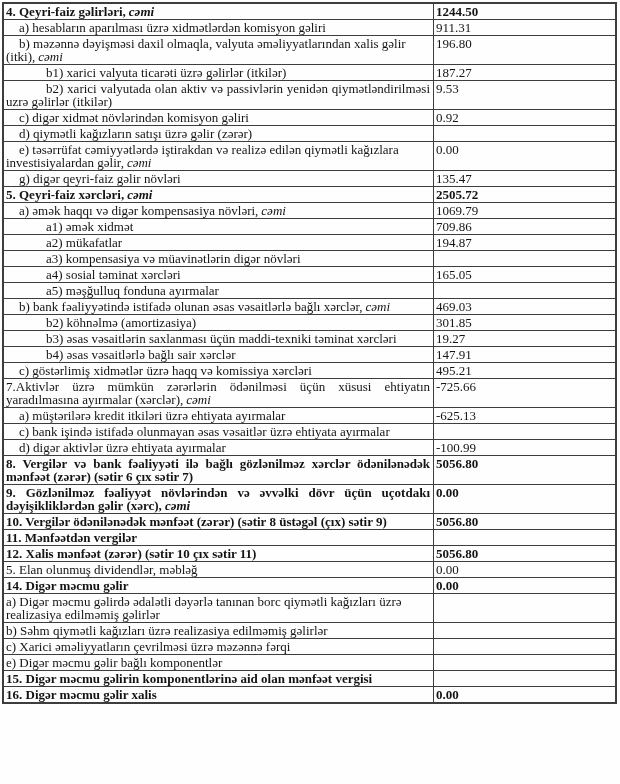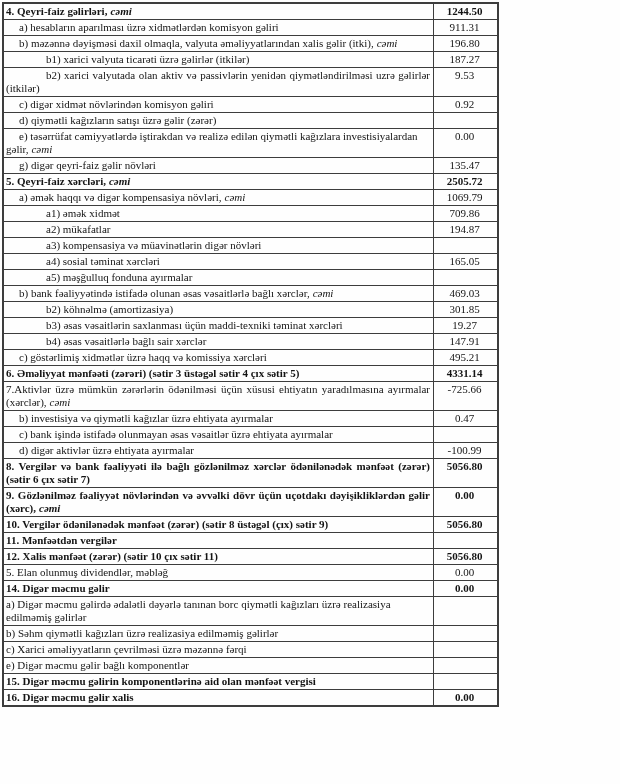--- a/index.html
+++ b/index.html
@@ -15,43 +15,43 @@
   }
   .page {
     width: 620px;
     height: 784px;
     box-sizing: border-box;
     padding: 2px 2px 0 2px;
     background: #fefefe;
   }
   table.fin {
     border-collapse: collapse;
-    width: 497px;
+    width: 615px;
     table-layout: fixed;
-    font-size: 11px;
+    font-size: 13px;
     line-height: 13px;
   }
   table.fin, table.fin td {
     border: 1px solid #3d3d3d;
   }
   table.fin {
     border-width: 2px;
   }
   td.label {
     width: 424px;
     padding: 1px 3px 1px 2px;
     vertical-align: top;
     text-align: left;
   }
   td.label.ind1 { text-indent: 13px; }
   td.label.ind2 { text-indent: 40px; }
   td.label.just { text-align: justify; }
   td.value {
     padding: 1px 4px 1px 2px;
-    text-align: center;
+    text-align: left;
     vertical-align: top;
     white-space: nowrap;
   }
   tr.bold { font-weight: bold; }
   .suffix {
     font-style: italic;
     margin-left: 3px;
   }
 </style>
 </head>
@@ -137,31 +137,27 @@
           <td class="value">19.27</td>
         </tr>
         <tr>
           <td class="label ind2"><span>b4) əsas vəsaitlərlə bağlı sair xərclər</span></td>
           <td class="value">147.91</td>
         </tr>
         <tr>
           <td class="label ind1"><span>c) göstərlimiş xidmətlər üzrə haqq və komissiya xərcləri</span></td>
           <td class="value">495.21</td>
         </tr>
-        <tr class="bold">
-          <td class="label ind0"><span>6. Əməliyyat mənfəəti (zərəri) (sətir 3 üstəgəl sətir 4 çıx sətir 5)</span></td>
-          <td class="value">4331.14</td>
-        </tr>
         <tr>
           <td class="label ind0 just"><span>7.Aktivlər üzrə mümkün zərərlərin ödənilməsi üçün xüsusi ehtiyatın yaradılmasına ayırmalar (xərclər),</span><span class="suffix">cəmi</span></td>
           <td class="value">-725.66</td>
         </tr>
         <tr>
-          <td class="label ind1"><span>b) investisiya və qiymətli kağızlar üzrə ehtiyata ayırmalar</span></td>
-          <td class="value">0.47</td>
+          <td class="label ind1"><span>a) müştərilərə kredit itkiləri üzrə ehtiyata ayırmalar</span></td>
+          <td class="value">-625.13</td>
         </tr>
         <tr>
           <td class="label ind1"><span>c) bank işində istifadə olunmayan əsas vəsaitlər üzrə ehtiyata ayırmalar</span></td>
           <td class="value"></td>
         </tr>
         <tr>
           <td class="label ind1"><span>d) digər aktivlər üzrə ehtiyata ayırmalar</span></td>
           <td class="value">-100.99</td>
         </tr>
         <tr class="bold">

